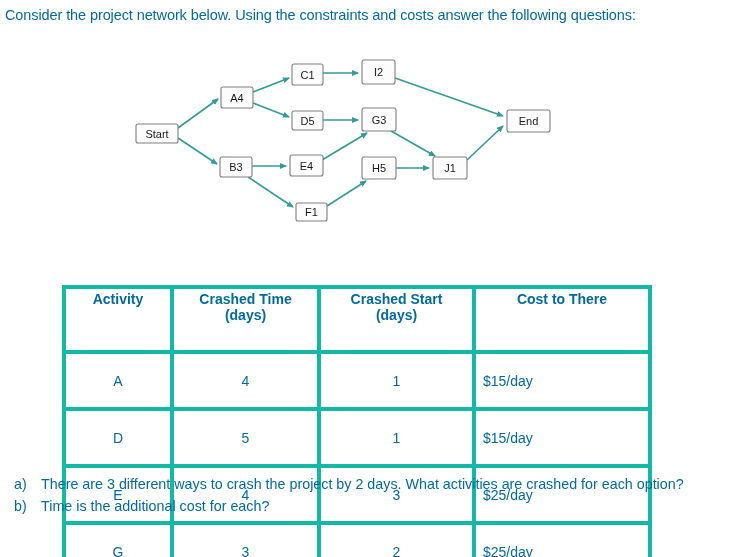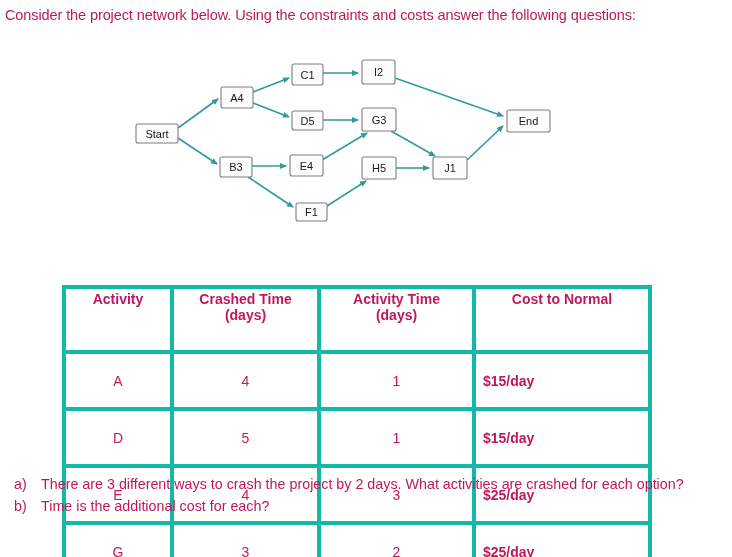--- a/index.html
+++ b/index.html
@@ -1,28 +1,28 @@
 <!DOCTYPE html>
 <html><head>
 <meta charset="utf-8">
 <style>
   html,body{margin:0;padding:0;background:#fff;}
   .page{position:relative;width:732px;height:557px;background:#fff;
-        font-family:"Liberation Sans",sans-serif;color:#be185d;overflow:hidden;}
+        font-family:"Liberation Sans",sans-serif;color:#0369a1;overflow:hidden;}
   .title{position:absolute;left:5px;top:7px;font-size:14.5px;letter-spacing:-0.1px;}
   svg.diagram{position:absolute;left:0;top:50px;}
   .node-rect{fill:#fcfcfc;stroke:#7f7f7f;stroke-width:1.1;}
   .node-label{font-family:"Liberation Sans",sans-serif;font-size:11px;fill:#1a1a1a;}
   .edge{stroke:#339a9a;stroke-width:1.6;fill:none;}
   table.crash{position:absolute;left:62px;top:285px;width:586px;
         border-collapse:collapse;border:2px solid #1a1a1a;table-layout:fixed;}
   table.crash th,table.crash td{border:4px solid #14b8a6;font-size:14px;padding:16px;}
   table.crash th{font-weight:bold;vertical-align:top;padding-top:2px;height:43px;}
   table.crash td{height:21px;text-align:center;}
-  table.crash td.cost{text-align:left;padding-left:7px;font-weight:bold;}
+  table.crash td.cost{text-align:left;padding-left:7px;}
   col.c1{width:108px;}col.c2{width:147px;}col.c3{width:155px;}col.c4{width:176px;}
   .questions{position:absolute;left:14px;top:473px;width:706px;font-size:14.3px;line-height:22px;}
   .question{display:flex;}
   .q-label{width:27px;flex:none;}
   .q-text{width:679px;}
 </style>
 </head>
 <body>
 
 <div class="page">
@@ -112,25 +112,25 @@
       <tr>
         <th>
           <div>Activity</div>
           <div></div>
         </th>
         <th>
           <div>Crashed Time</div>
           <div>(days)</div>
         </th>
         <th>
-          <div>Activity Time</div>
+          <div>Crashed Start</div>
           <div>(days)</div>
         </th>
         <th>
-          <div>Cost to Normal</div>
+          <div>Cost to There</div>
           <div></div>
         </th>
       </tr>
     </thead>
     <tbody>
       <tr>
         <td>A</td>
         <td>4</td>
         <td>1</td>
         <td class="cost">$15/day</td>

